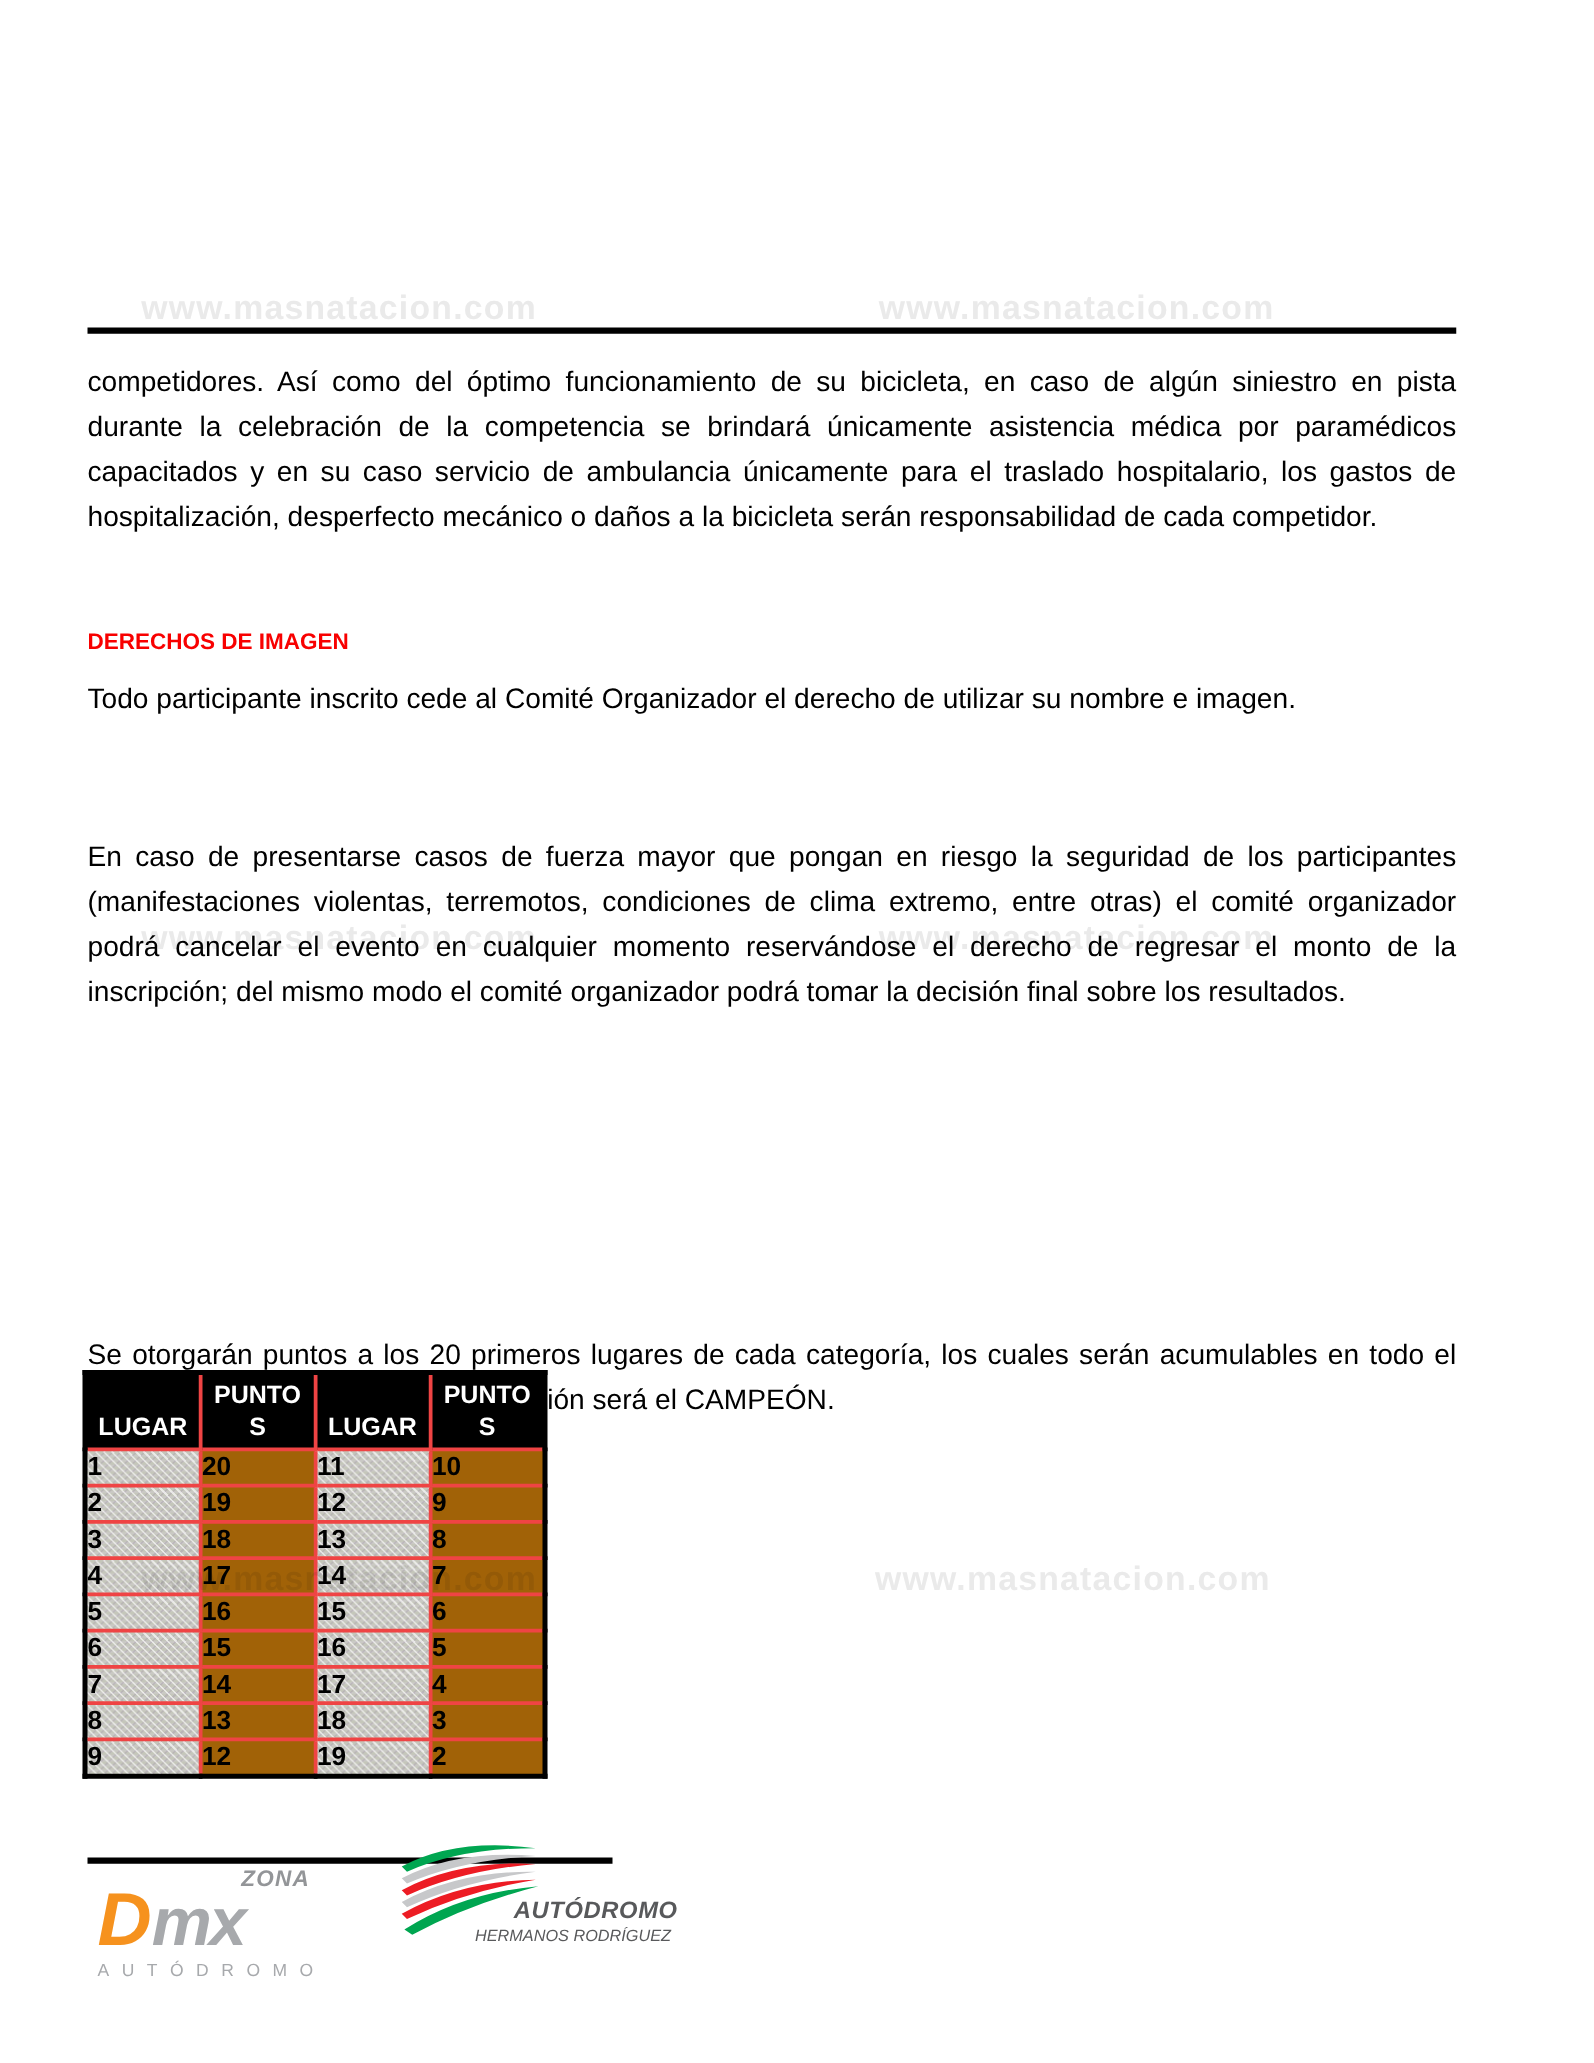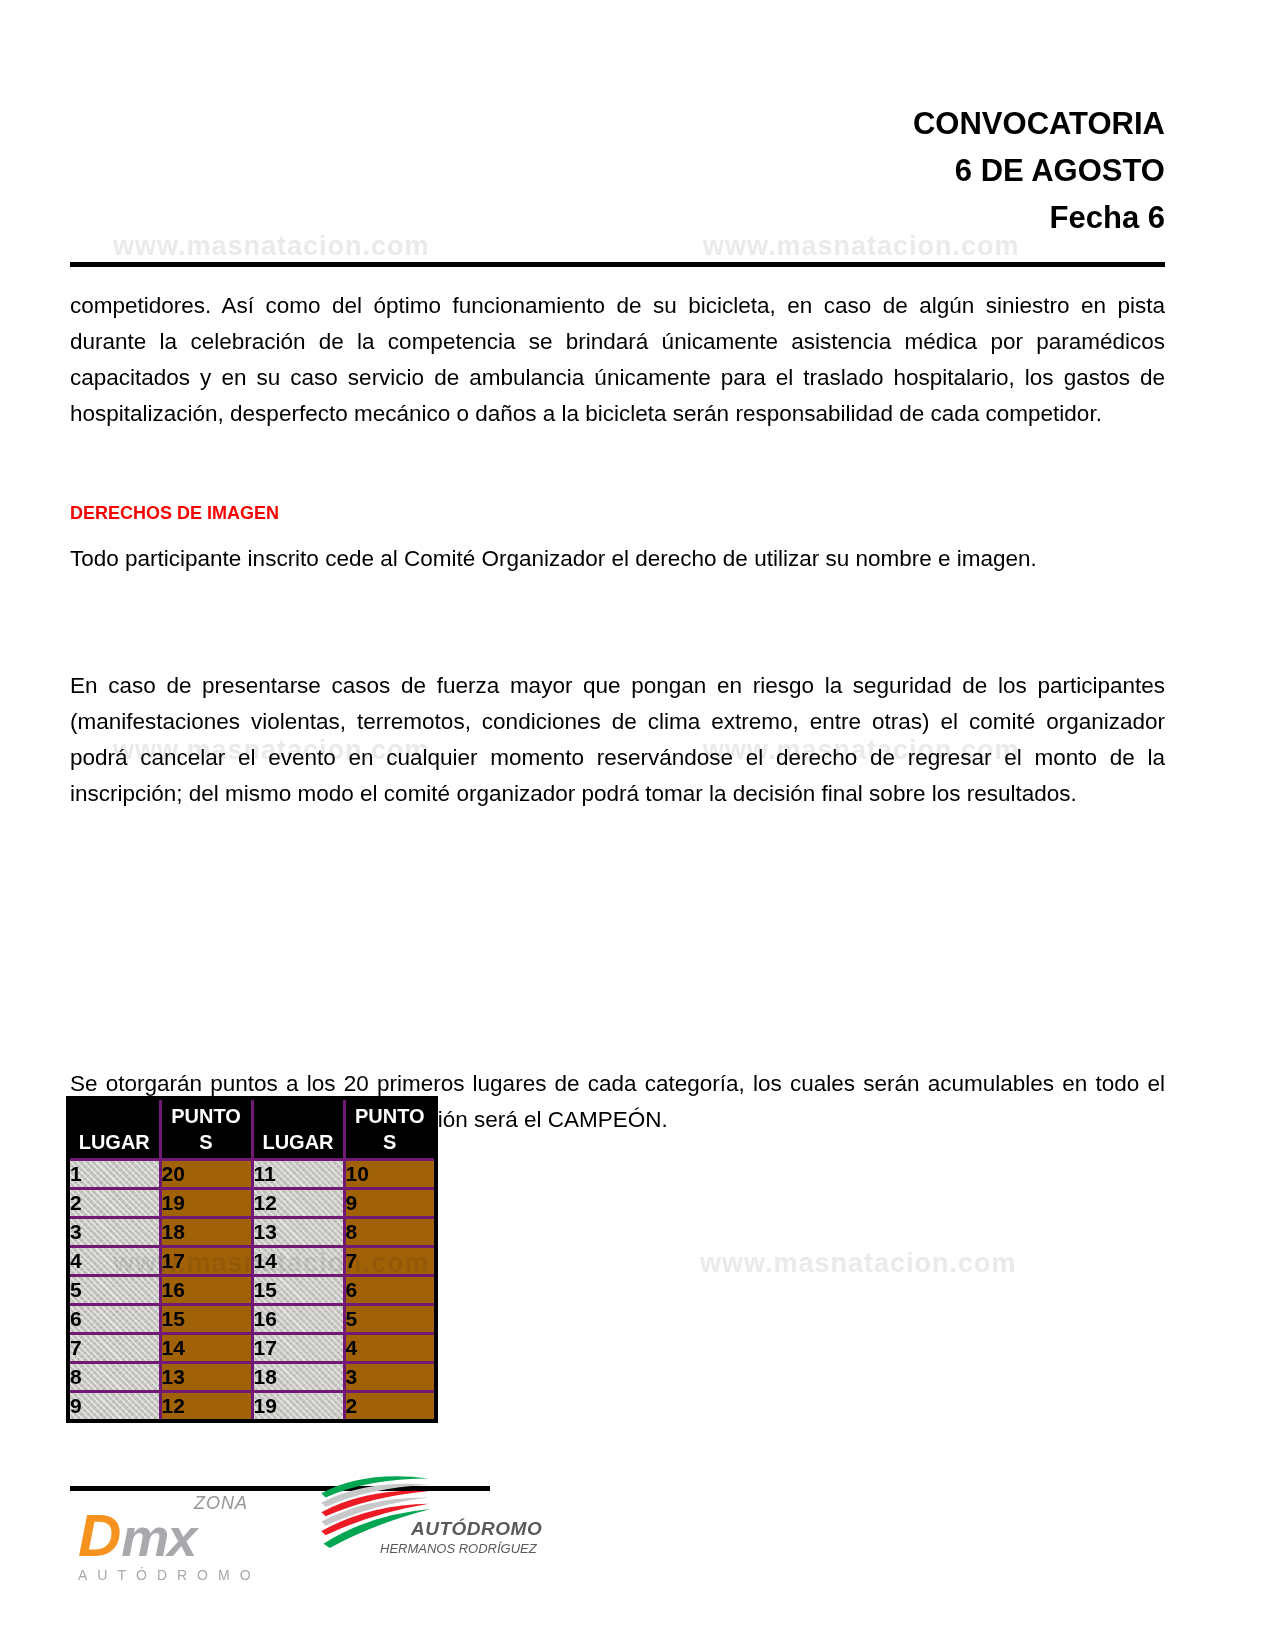--- a/index.html
+++ b/index.html
@@ -39,37 +39,37 @@
   #h-derechos{top:503px;}
   #p2{top:541px;}
   #h-casos{top:668px;}
   #p3{top:668px;}
   #h-punt{top:981px;}
   #p4{top:1022px;margin-top:44px;}
 
   
   .pts-table{position:absolute;left:66px;top:1096px;border-collapse:collapse;z-index:3;
       font-family:"Liberation Sans",sans-serif;}
-  .pts-table th,.pts-table td{border:3px solid #701a75;vertical-align:middle;}
+  .pts-table th,.pts-table td{border:3px solid #ef4444;vertical-align:middle;}
   .pts-table{border:4px solid #000;}
   .pts-table th{background:#000;color:#fff;width:92px;height:60px;padding:0;}
   .th-in{display:flex;flex-direction:column;justify-content:flex-end;align-items:center;
       height:58px;padding-bottom:3px;font-size:20px;font-weight:bold;line-height:26px;}
   .pts-table td{height:29px;font-size:21px;font-weight:bold;background:#a16207;}
   td.pat{background-color:#cac9c5;
       background-image:
         repeating-linear-gradient(45deg, rgba(255,255,255,.65) 0 1.5px, rgba(0,0,0,0) 1.5px 4.5px),
         repeating-linear-gradient(135deg, rgba(150,132,165,.28) 0 1.5px, rgba(0,0,0,0) 1.5px 4.5px),
         repeating-linear-gradient(0deg, rgba(178,190,150,.22) 0 2px, rgba(0,0,0,0) 2px 4px);}
 
   
   .rule-foot{position:absolute;left:70px;top:1486px;width:420px;height:5px;background:#000;z-index:2;}
 
   .dmx{position:absolute;left:78px;top:1494px;width:180px;z-index:2;}
-  .dmx-zona{text-align:right;padding-right:10px;font-size:18px;font-weight:normal;font-style:italic;
+  .dmx-zona{text-align:right;padding-right:10px;font-size:18px;font-weight:bold;font-style:italic;
       color:#939598;letter-spacing:1px;line-height:18px;}
   .dmx-word{line-height:0.85;margin-top:-2px;white-space:nowrap;}
   .dmx-d{font-size:60px;color:var(--dmx-orange);font-weight:bold;font-style:italic;}
   .dmx-mx{font-size:54px;color:var(--logo-gray);font-weight:bold;font-style:italic;letter-spacing:-2px;}
   .dmx-sub{margin-top:6px;font-size:14px;color:var(--logo-gray);letter-spacing:10px;white-space:nowrap;}
 
   .ahr{position:absolute;left:316px;top:1468px;width:200px;height:110px;z-index:2;}
   .ahr-swoosh{position:absolute;left:0;top:0;}
   .ahr-name{position:absolute;left:95px;top:50px;font-size:19px;font-weight:bold;font-style:italic;
       color:var(--ahr-gray);letter-spacing:0.5px;white-space:nowrap;}
@@ -93,25 +93,20 @@
 
 <div class="page">
 
   <div class="wm" style="left:113px;top:231px;">www.masnatacion.com</div>
   <div class="wm" style="left:703px;top:231px;">www.masnatacion.com</div>
   <div class="wm" style="left:113px;top:735px;">www.masnatacion.com</div>
   <div class="wm" style="left:703px;top:735px;">www.masnatacion.com</div>
   <div class="wm" style="left:113px;top:1248px;">www.masnatacion.com</div>
   <div class="wm" style="left:700px;top:1248px;">www.masnatacion.com</div>
 
-  <div class="doc-header">
-    <div>CONVOCATORIA</div>
-    <div>6 DE AGOSTO</div>
-    <div>Fecha 6</div>
-  </div>
   <div class="rule-top"></div>
 
   <p class="para" id="p1">competidores. Así como del óptimo funcionamiento de su bicicleta, en caso de algún siniestro en pista durante la celebración de la competencia se brindará únicamente asistencia médica por paramédicos capacitados y en su caso servicio de ambulancia únicamente para el traslado hospitalario, los gastos de hospitalización, desperfecto mecánico o daños a la bicicleta serán responsabilidad de cada competidor.</p>
 
   <h2 class="sec-heading" id="h-derechos">DERECHOS DE IMAGEN</h2>
   <p class="para" id="p2">Todo participante inscrito cede al Comité Organizador el derecho de utilizar su nombre e imagen.</p>
 
   <p class="para" id="p3">En caso de presentarse casos de fuerza mayor que pongan en riesgo la seguridad de los participantes (manifestaciones violentas, terremotos, condiciones de clima extremo, entre otras) el comité organizador podrá cancelar el evento en cualquier momento reservándose el derecho de regresar el monto de la inscripción; del mismo modo el comité organizador podrá tomar la decisión final sobre los resultados.</p>
 
   <p class="para" id="p4">Se otorgarán puntos a los 20 primeros lugares de cada categoría, los cuales serán acumulables en todo el serial, quien acumule mayor puntuación será el CAMPEÓN.</p>

